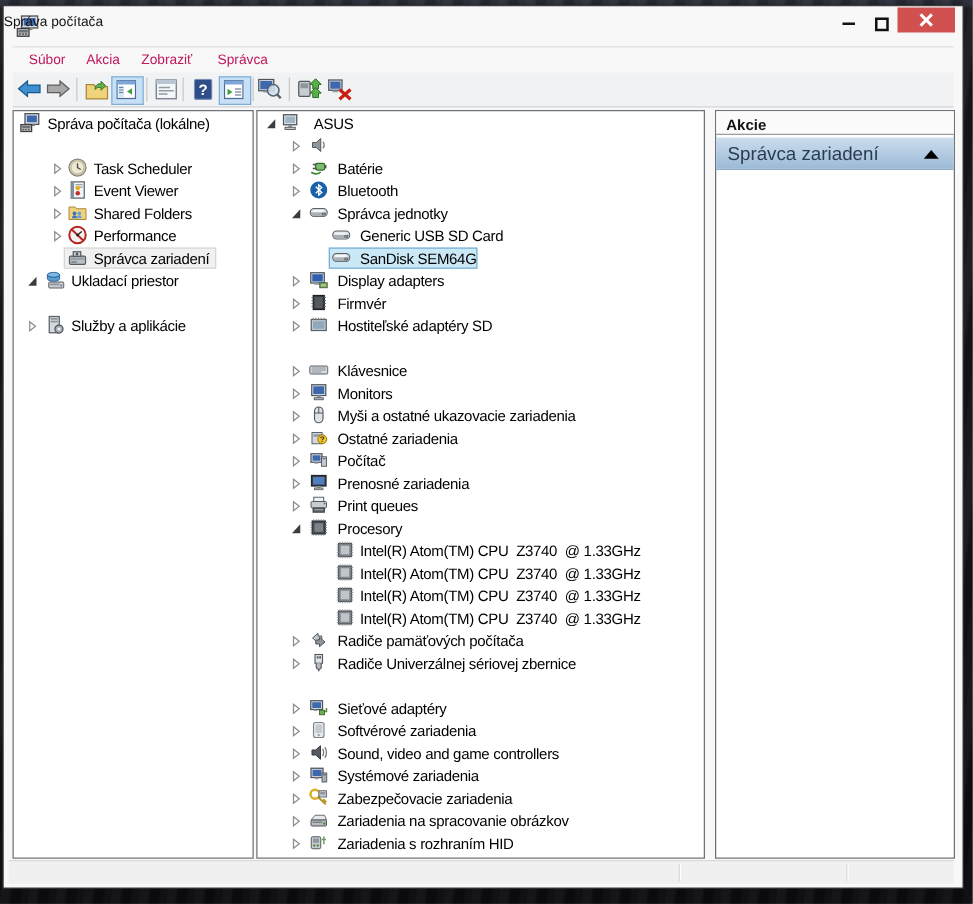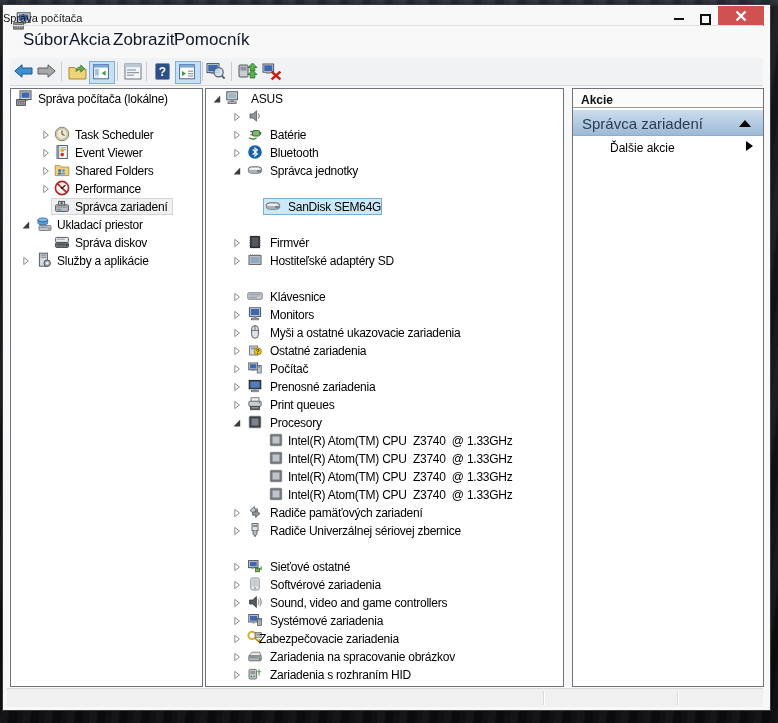--- a/index.html
+++ b/index.html
@@ -10,21 +10,21 @@
  repeating-linear-gradient(97deg, rgba(255,255,255,.045) 0 6px, rgba(0,0,0,.10) 9px 15px, rgba(255,255,255,.02) 17px 22px),
  linear-gradient(180deg,#2b2d38 0px,#23252e 5px,#17171c 7px,#141418 60%,#0c0c0e 96%)}
 #win{position:absolute;left:3px;top:5px;width:767px;height:705px;background:#f8f8f8;box-shadow:0 0 0 1px #3a3a3d}
 
 #title{position:absolute;left:0;top:0;width:100%;height:31px}
 #title .cap{position:absolute;left:0;right:0;top:7px;text-align:left;font-size:11px;color:#151515}
 #mindash{position:absolute;left:671px;top:13px;width:10px;height:2px;background:#111}
 #maxbox{position:absolute;left:697px;top:9px;width:7px;height:7px;border:2px solid #111}
 #closeb{position:absolute;left:715px;top:1px;width:46px;height:20px;background:#d15050;text-align:center;line-height:0}
 
-#menu{position:absolute;left:7px;top:20px;width:753px;height:20px;border-top:1px solid #dfdfdf;font-size:17px;color:#0f172a}
+#menu{position:absolute;left:7px;top:32px;width:753px;height:20px;border-top:1px solid #dfdfdf;font-size:11px;color:#be185d}
 #menu span{position:absolute;top:4px}
 
 #tbar{position:absolute;left:7px;top:53px;width:753px;height:27px;background:#f1f2f3;border-bottom:1px solid #d5d6d7}
 .tsep{position:absolute;top:4px;width:1px;height:19px;background:#c9c9c9}
 .tbtn{position:absolute;top:3px;width:24px;height:21px;background:#c8e0f5;border:1px solid #7fafd6}
 
 .pane{position:absolute;background:#fff;border:1px solid #6e737a}
 #lp{left:7px;top:83px;width:191px;height:597px}
 #mp{left:202px;top:83px;width:357px;height:597px}
 #rp{left:569px;top:83px;width:190px;height:597px}
@@ -287,21 +287,21 @@
     <div id="mindash"></div>
     <div id="maxbox"></div>
     <div id="closeb"><svg width="12" height="12" viewBox="0 0 12 12" style="margin-top:4px">
           <path d="M1.5 1.5 L10.5 10.5 M10.5 1.5 L1.5 10.5" stroke="#fff" stroke-width="2.4"></path>
         </svg></div>
   </div>
   <div id="menu">
     <span style="left:13px">Súbor</span>
     <span style="left:59px">Akcia</span>
     <span style="left:103px">Zobraziť</span>
-    <span style="left:164px">Pomocník</span>
+    <span style="left:164px">Správca</span>
   </div>
   <div id="tbar">
     <svg style="position:absolute;left:4px;top:6px" width="19" height="14" viewBox="0 0 19 14">
         <path d="M0.8 7 L8 0.8 L8 4 L18 4 L18 10 L8 10 L8 13.2 Z" fill="#3f8fd0" stroke="#175a8e" stroke-width="1"></path>
       </svg>
     <svg style="position:absolute;left:27px;top:6px" width="19" height="14" viewBox="0 0 19 14">
         <path d="M18.2 7 L11 0.8 L11 4 L1 4 L1 10 L11 10 L11 13.2 Z" fill="#a8a8a8" stroke="#5e5e5e" stroke-width="1"></path>
       </svg>
     <div class="tsep" style="left:51px"></div>
     <svg style="position:absolute;left:58px;top:5px" width="19" height="17" viewBox="0 0 19 17">
@@ -414,26 +414,20 @@
       </div>
     <div class="r" style="top:126px">
         <svg class="a" style="left:11px" width="8" height="10">
           <use href="#ea"></use>
         </svg>
         <svg class="i" style="left:25px" width="16" height="16">
           <use href="#store"></use>
         </svg>
         <span class="t" style="left:46px">Ukladací priestor</span>
       </div>
-    <div class="r" style="top:144px">
-        <svg class="i" style="left:43px" width="16" height="16">
-          <use href="#dskm"></use>
-        </svg>
-        <span class="t" style="left:64px">Správa diskov</span>
-      </div>
     <div class="r" style="top:162px">
         <svg class="a" style="left:11px" width="8" height="10">
           <use href="#ca"></use>
         </svg>
         <svg class="i" style="left:25px" width="16" height="16">
           <use href="#svc"></use>
         </svg>
         <span class="t" style="left:46px">Služby a aplikácie</span>
       </div>
   </div>
@@ -475,27 +469,42 @@
       </div>
     <div class="r" style="top:72px">
         <svg class="a" style="left:27px" width="8" height="10">
           <use href="#ea"></use>
         </svg>
         <svg class="i" style="left:41px" width="16" height="16">
           <use href="#hdd"></use>
         </svg>
         <span class="t" style="left:64px">Správca jednotky</span>
       </div>
+    <div class="r" style="top:90px">
+        <svg class="i" style="left:59px" width="16" height="16">
+          <use href="#hdd"></use>
+        </svg>
+        <span class="t" style="left:82px">Generic USB SD Card</span>
+      </div>
     <div class="r" style="top:108px">
         <span style="position:absolute;left:57px;top:1px;width:119px;height:17px;background:#cbe8f6;border:1px solid #79afd4;box-sizing:border-box"></span>
         <svg class="i" style="left:59px" width="16" height="16">
           <use href="#hdd"></use>
         </svg>
         <span class="t" style="left:82px">SanDisk SEM64G</span>
       </div>
+    <div class="r" style="top:126px">
+        <svg class="a" style="left:27px" width="8" height="10">
+          <use href="#ca"></use>
+        </svg>
+        <svg class="i" style="left:41px" width="16" height="16">
+          <use href="#disp"></use>
+        </svg>
+        <span class="t" style="left:64px">Display adapters</span>
+      </div>
     <div class="r" style="top:144px">
         <svg class="a" style="left:27px" width="8" height="10">
           <use href="#ca"></use>
         </svg>
         <svg class="i" style="left:41px" width="16" height="16">
           <use href="#fw"></use>
         </svg>
         <span class="t" style="left:64px">Firmvér</span>
       </div>
     <div class="r" style="top:162px">
@@ -603,39 +612,39 @@
         </svg>
         <span class="t" style="left:82px">Intel(R) Atom(TM) CPU&nbsp; Z3740&nbsp; @ 1.33GHz</span>
       </div>
     <div class="r" style="top:414px">
         <svg class="a" style="left:27px" width="8" height="10">
           <use href="#ca"></use>
         </svg>
         <svg class="i" style="left:41px" width="16" height="16">
           <use href="#stc"></use>
         </svg>
-        <span class="t" style="left:64px">Radiče pamäťových zariadení</span>
+        <span class="t" style="left:64px">Radiče pamäťových počítača</span>
       </div>
     <div class="r" style="top:432px">
         <svg class="a" style="left:27px" width="8" height="10">
           <use href="#ca"></use>
         </svg>
         <svg class="i" style="left:41px" width="16" height="16">
           <use href="#usb"></use>
         </svg>
         <span class="t" style="left:64px">Radiče Univerzálnej sériovej zbernice</span>
       </div>
     <div class="r" style="top:468px">
         <svg class="a" style="left:27px" width="8" height="10">
           <use href="#ca"></use>
         </svg>
         <svg class="i" style="left:41px" width="16" height="16">
           <use href="#net"></use>
         </svg>
-        <span class="t" style="left:64px">Sieťové ostatné</span>
+        <span class="t" style="left:64px">Sieťové adaptéry</span>
       </div>
     <div class="r" style="top:486px">
         <svg class="a" style="left:27px" width="8" height="10">
           <use href="#ca"></use>
         </svg>
         <svg class="i" style="left:41px" width="16" height="16">
           <use href="#soft"></use>
         </svg>
         <span class="t" style="left:64px">Softvérové zariadenia</span>
       </div>
@@ -657,21 +666,21 @@
         </svg>
         <span class="t" style="left:64px">Systémové zariadenia</span>
       </div>
     <div class="r" style="top:540px">
         <svg class="a" style="left:27px" width="8" height="10">
           <use href="#ca"></use>
         </svg>
         <svg class="i" style="left:41px" width="16" height="16">
           <use href="#sec"></use>
         </svg>
-        <span class="t" style="left:53px">Zabezpečovacie zariadenia</span>
+        <span class="t" style="left:64px">Zabezpečovacie zariadenia</span>
       </div>
     <div class="r" style="top:558px">
         <svg class="a" style="left:27px" width="8" height="10">
           <use href="#ca"></use>
         </svg>
         <svg class="i" style="left:41px" width="16" height="16">
           <use href="#img"></use>
         </svg>
         <span class="t" style="left:64px">Zariadenia na spracovanie obrázkov</span>
       </div>
@@ -686,22 +695,18 @@
       </div>
   </div>
   <div id="rp" class="pane">
     <div style="position:absolute;left:0;top:0;width:100%;height:18px;border-bottom:1px solid #9b9b9b;background:#fbfbfb">
       <span style="position:absolute;left:8px;top:4px;font-size:12px;font-weight:bold;color:#111">Akcie</span>
     </div>
     <div style="position:absolute;left:0;top:21px;width:100%;height:25px;background:linear-gradient(#cddded,#9bbad7);border-bottom:1px solid #8fadca">
       <span style="position:absolute;left:9px;top:5px;font-size:15px;color:#2a3c50">Správca zariadení</span>
       <span style="position:absolute;left:166px;top:10px;width:0;height:0;border-left:6px solid transparent;border-right:6px solid transparent;border-bottom:7px solid #000"></span>
     </div>
-    <div style="position:absolute;left:0;top:50px;width:100%;height:18px">
-      <span style="position:absolute;left:37px;top:2px;font-size:12px;color:#000">Ďalšie akcie</span>
-      <span style="position:absolute;left:173px;top:2px;width:0;height:0;border-top:5.5px solid transparent;border-bottom:5.5px solid transparent;border-left:7px solid #000"></span>
-    </div>
   </div>
   <div id="sbar">
     <div class="ssep" style="left:536px"></div>
     <div class="ssep" style="left:670px"></div>
   </div>
 </div>
 
 </body></html>

